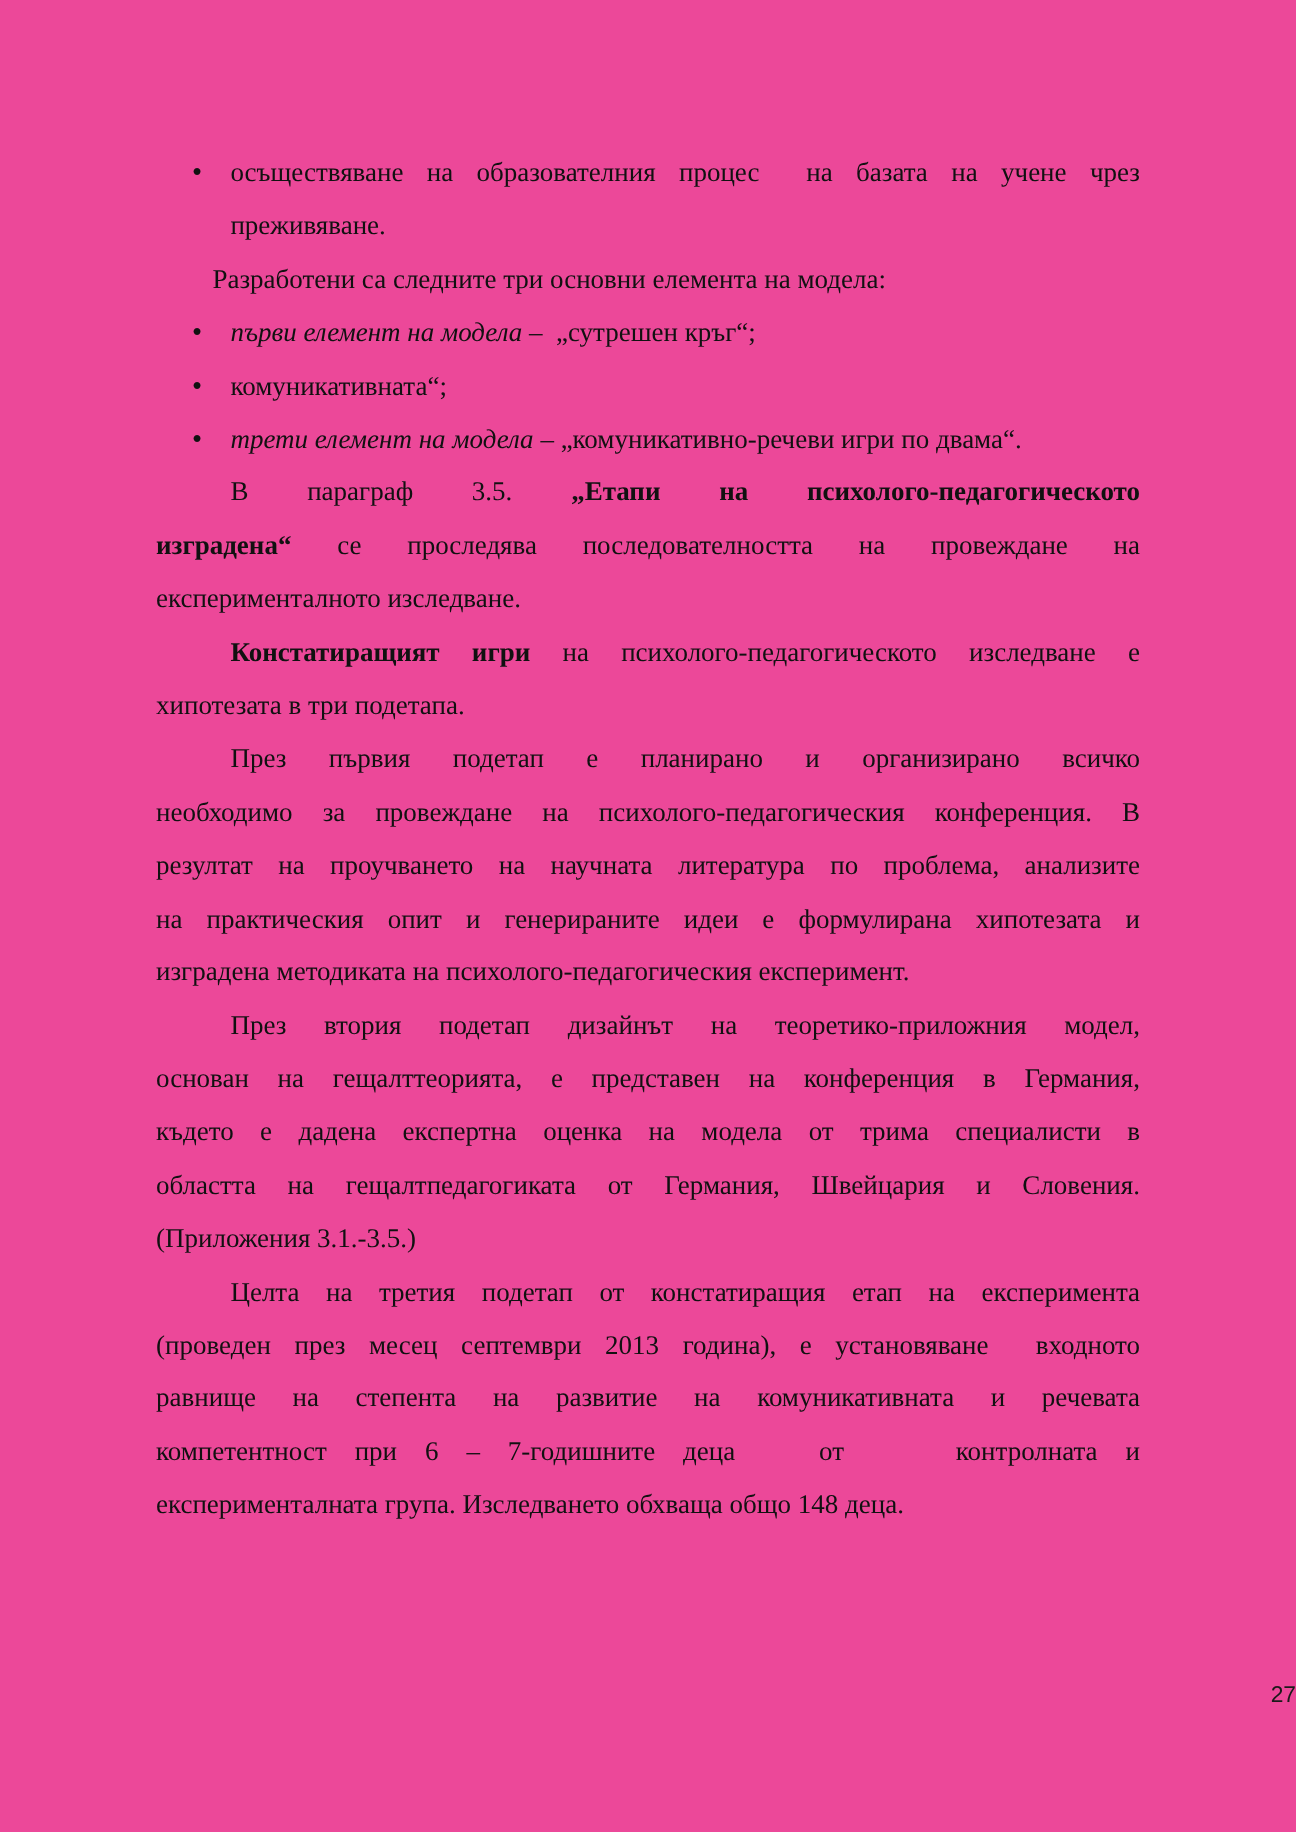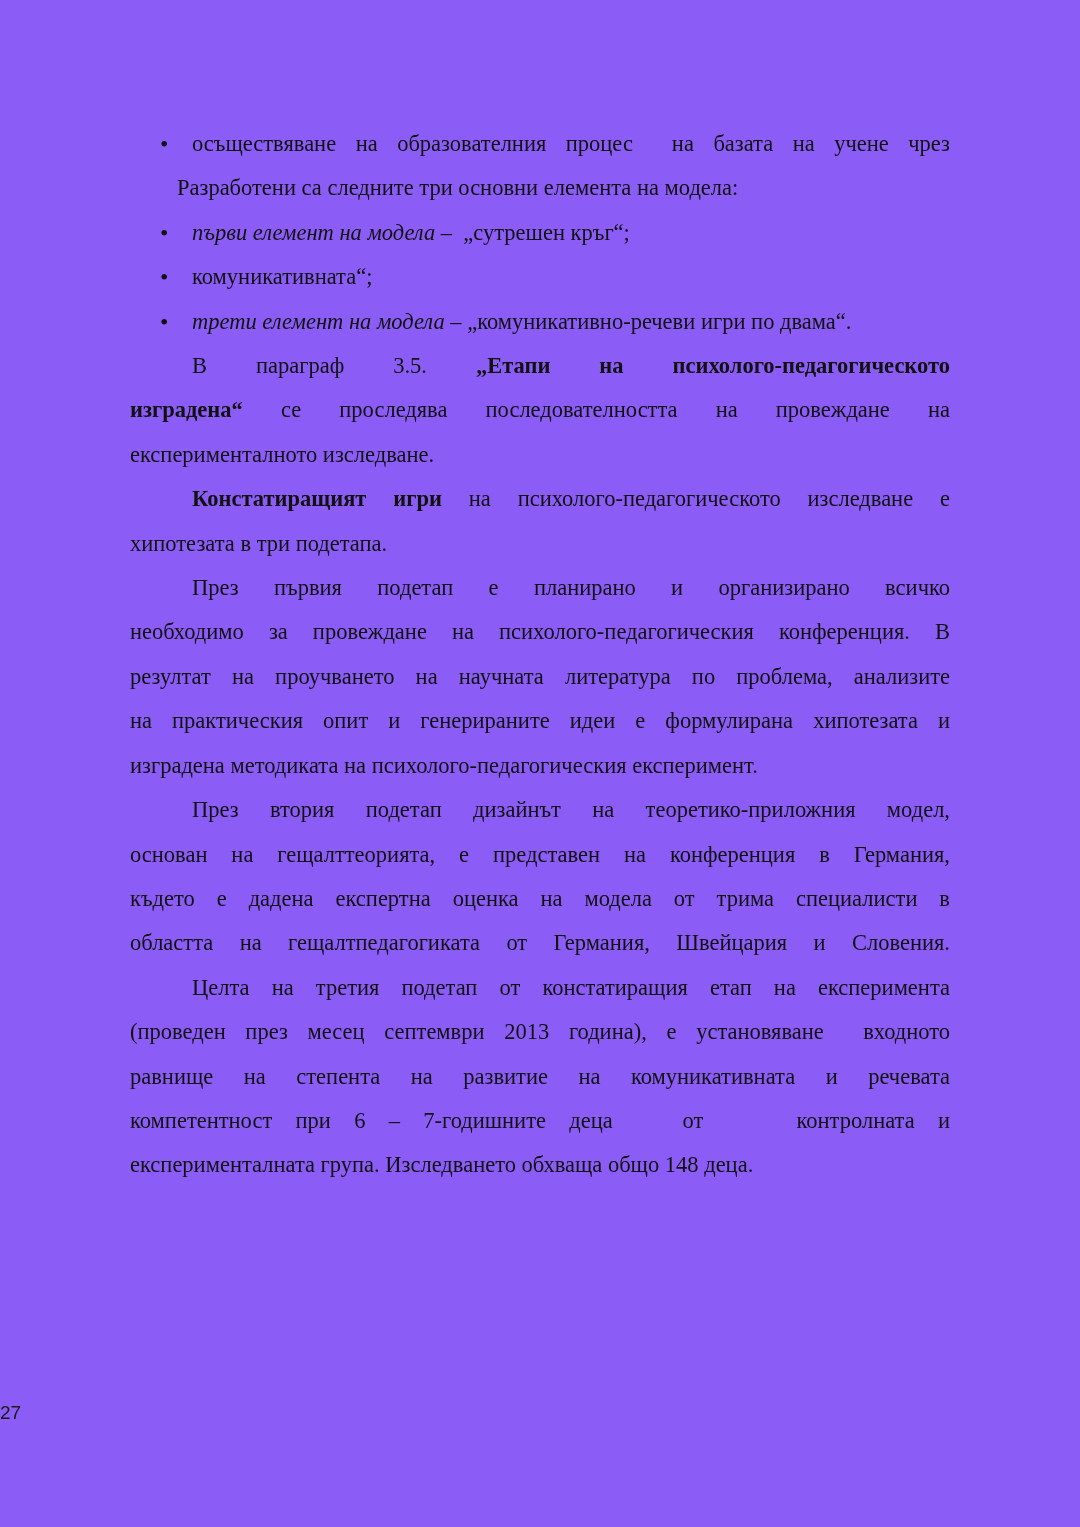--- a/index.html
+++ b/index.html
@@ -11,21 +11,21 @@
     position: relative;
     width: 1080px;
     height: 1527px;
     font-family: "Liberation Serif", "DejaVu Serif", serif;
     color: #111111;
     overflow: hidden;
   }
   .page {
     position: absolute;
     inset: 0;
-    background: #8b5cf6;
+    background: #ec4899;
   }
   .content {
     position: absolute;
     left: 130px;
     top: 122px;
     width: 820px;
     font-size: 22.5px;
     line-height: 44.4px;
   }
   .block { position: relative; }
@@ -54,35 +54,36 @@
 
   .seg-r { font-style: normal; font-weight: normal; }
   .seg-i { font-style: italic; font-weight: normal; }
   .seg-b { font-style: normal; font-weight: bold; font-family: Liberation Serif, serif; }
 
   .footer {
     position: absolute;
     left: 0;
     top: 1402px;
     width: 100%;
-    text-align: left;
+    text-align: right;
   }
   .page-number {
     font-family: "Liberation Sans", "DejaVu Sans", sans-serif;
     font-size: 19px;
     color: #1a1a1a;
   }
 </style>
 </head>
 <body>
 
 <div class="page">
   <div class="content">
       <div class="block bullet">
         <div class="line stretch"><span class="seg-r">осъществяване на образователния процес &nbsp;на базата на учене чрез</span></div>
+        <div class="line"><span class="seg-r">преживяване.</span></div>
       </div>
       <div class="block para small-indent">
         <div class="line"><span class="seg-r">Разработени са следните три основни елемента на модела:</span></div>
       </div>
       <div class="block bullet">
         <div class="line"><span class="seg-i">първи елемент на модела</span><span class="seg-r"> – &nbsp;„сутрешен кръг“;</span></div>
       </div>
       <div class="block bullet">
         <div class="line"><span class="seg-r">комуникативната“;</span></div>
       </div>
@@ -103,20 +104,21 @@
         <div class="line stretch"><span class="seg-r">необходимо за провеждане на психолого-педагогическия конференция. В</span></div>
         <div class="line stretch"><span class="seg-r">резултат на проучването на научната литература по проблема, анализите</span></div>
         <div class="line stretch"><span class="seg-r">на практическия опит и генерираните идеи е формулирана хипотезата и</span></div>
         <div class="line"><span class="seg-r">изградена методиката на психолого-педагогическия експеримент.</span></div>
       </div>
       <div class="block para">
         <div class="line stretch"><span class="seg-r">През втория подетап дизайнът на теоретико-приложния модел,</span></div>
         <div class="line stretch"><span class="seg-r">основан на гещалттеорията, е представен на конференция в Германия,</span></div>
         <div class="line stretch"><span class="seg-r">където е дадена експертна оценка на модела от трима специалисти в</span></div>
         <div class="line stretch"><span class="seg-r">областта на гещалтпедагогиката от Германия, Швейцария и Словения.</span></div>
+        <div class="line"><span class="seg-r">(Приложения 3.1.-3.5.)</span></div>
       </div>
       <div class="block para">
         <div class="line stretch"><span class="seg-r">Целта на третия подетап от констатиращия етап на експеримента</span></div>
         <div class="line stretch"><span class="seg-r">(проведен през месец септември 2013 година), е установяване &nbsp;входното</span></div>
         <div class="line stretch"><span class="seg-r">равнище на степента на развитие на комуникативната и речевата</span></div>
         <div class="line stretch"><span class="seg-r">компетентност при 6 – 7-годишните деца &nbsp;&nbsp;от &nbsp;&nbsp;&nbsp;контролната и</span></div>
         <div class="line"><span class="seg-r">експерименталната група. Изследването обхваща общо 148 деца.</span></div>
       </div>
     </div>
   <div class="footer">

